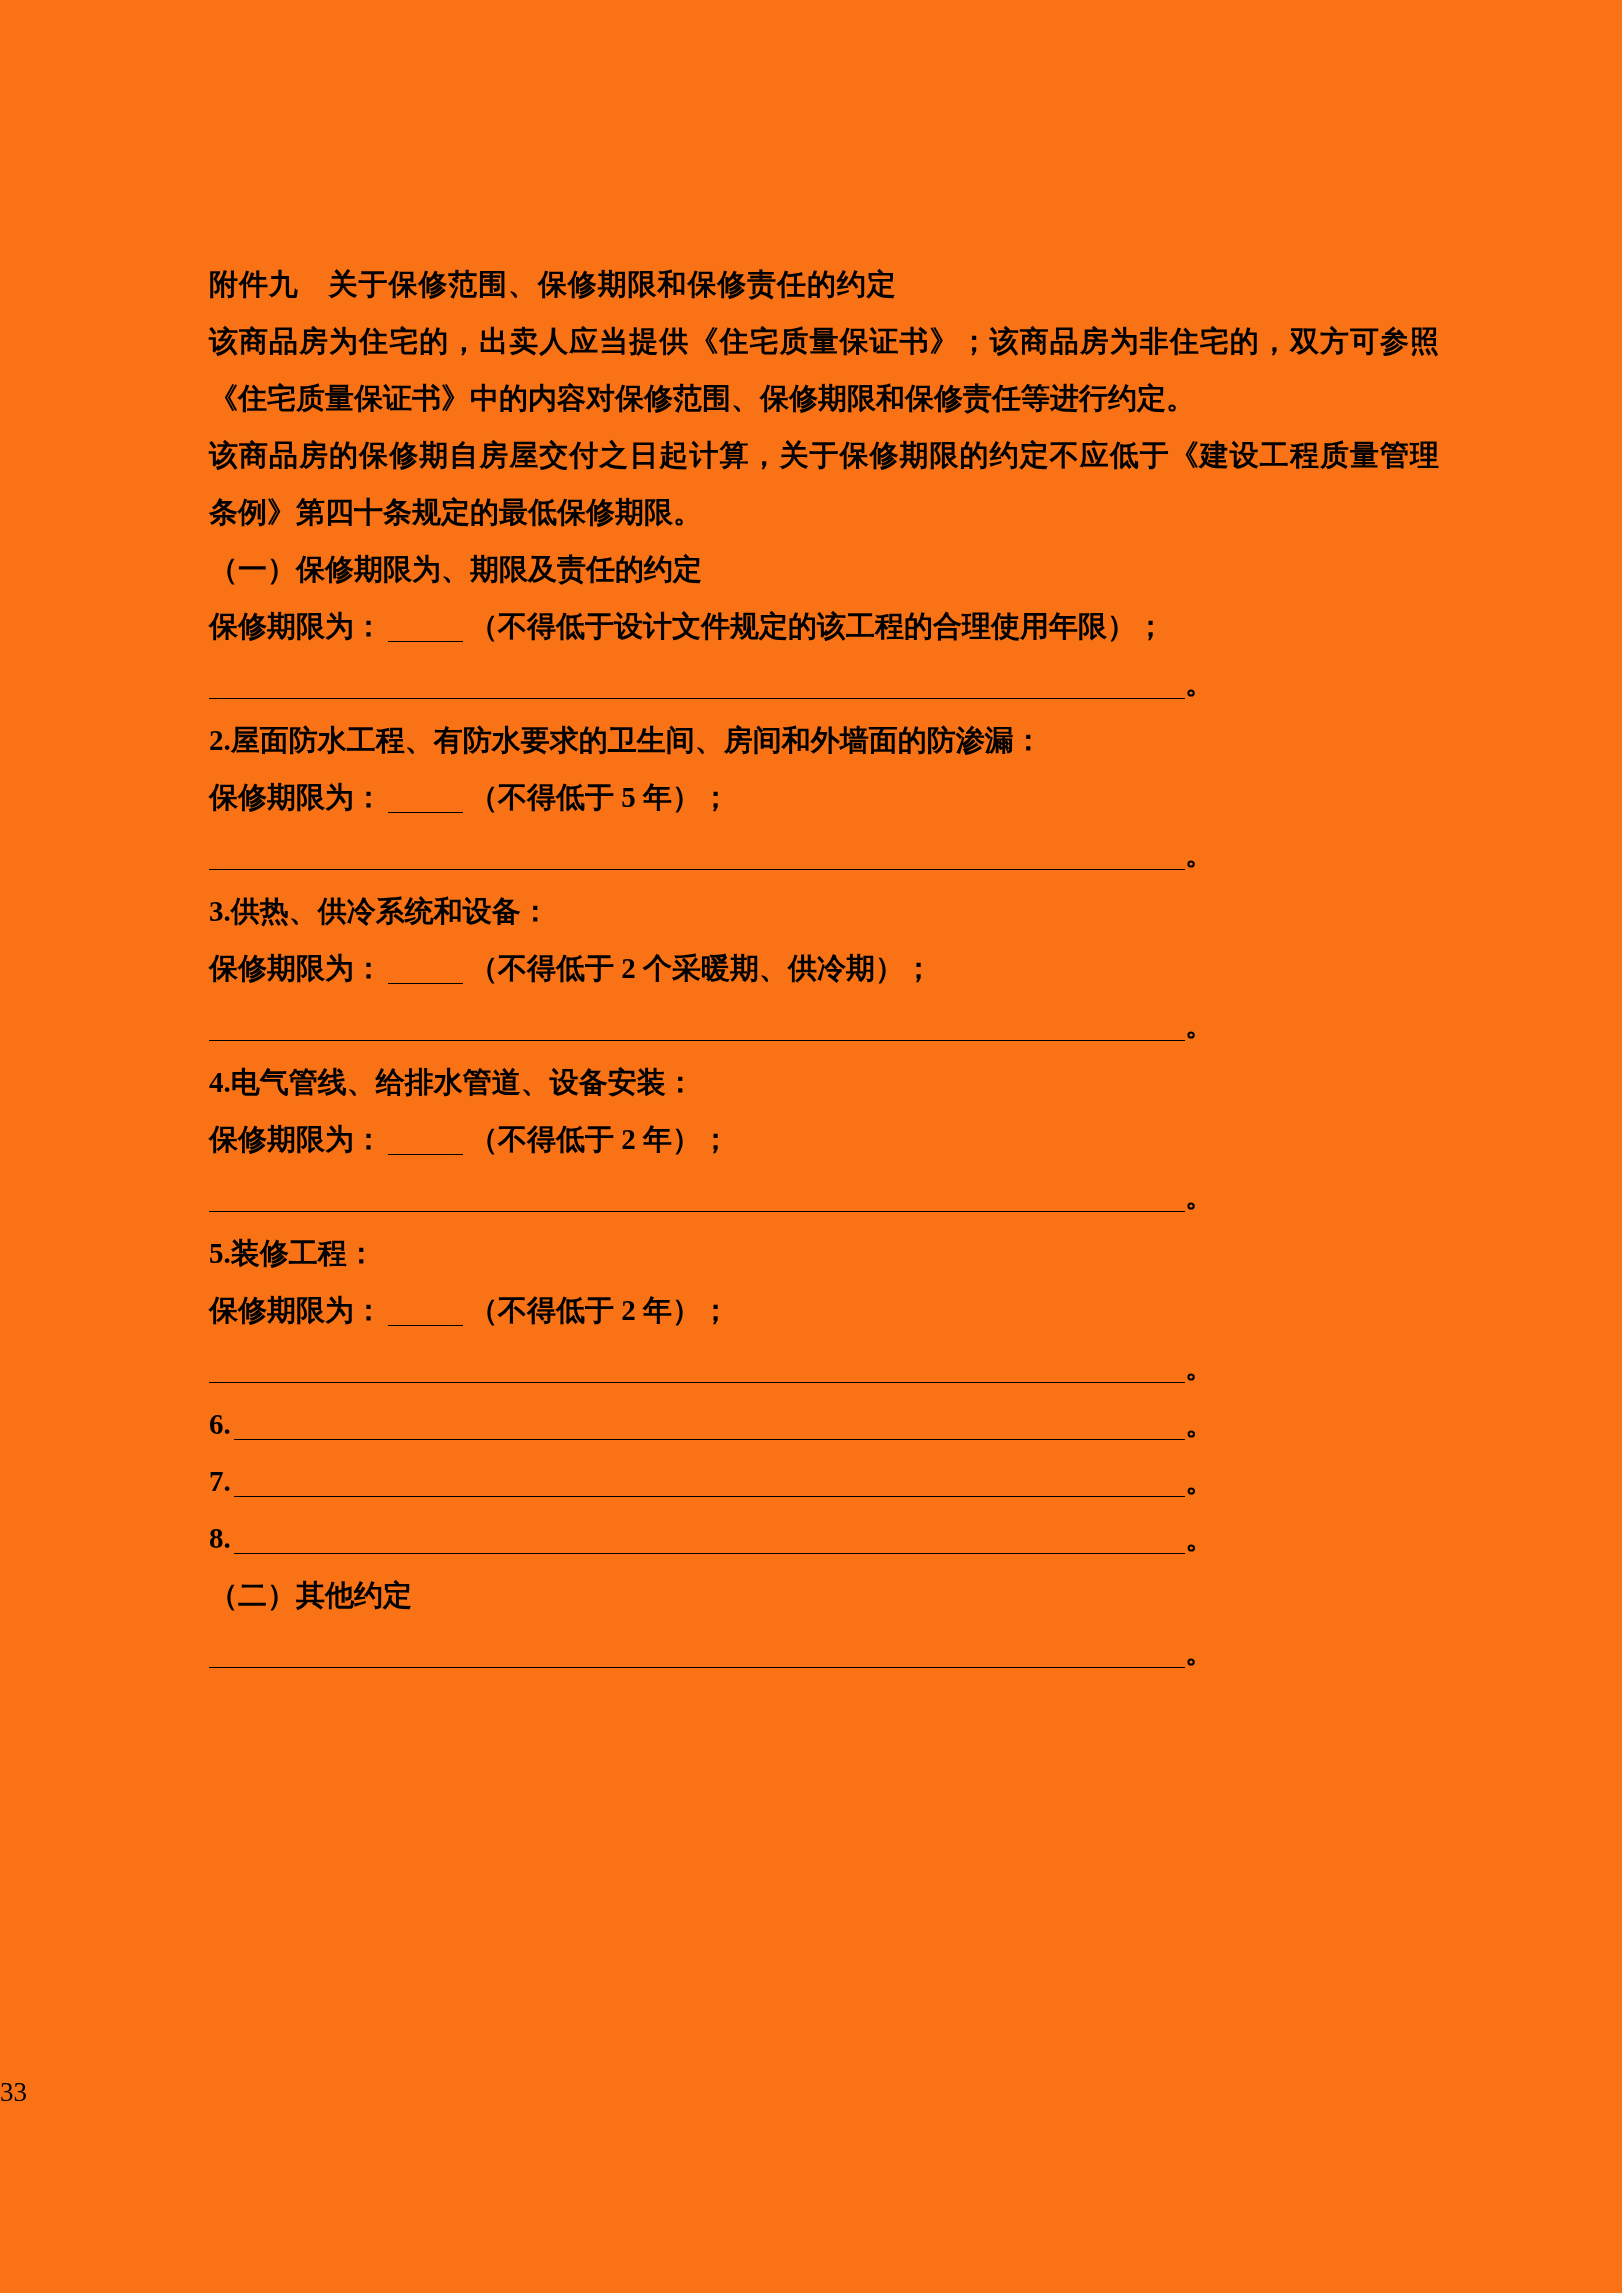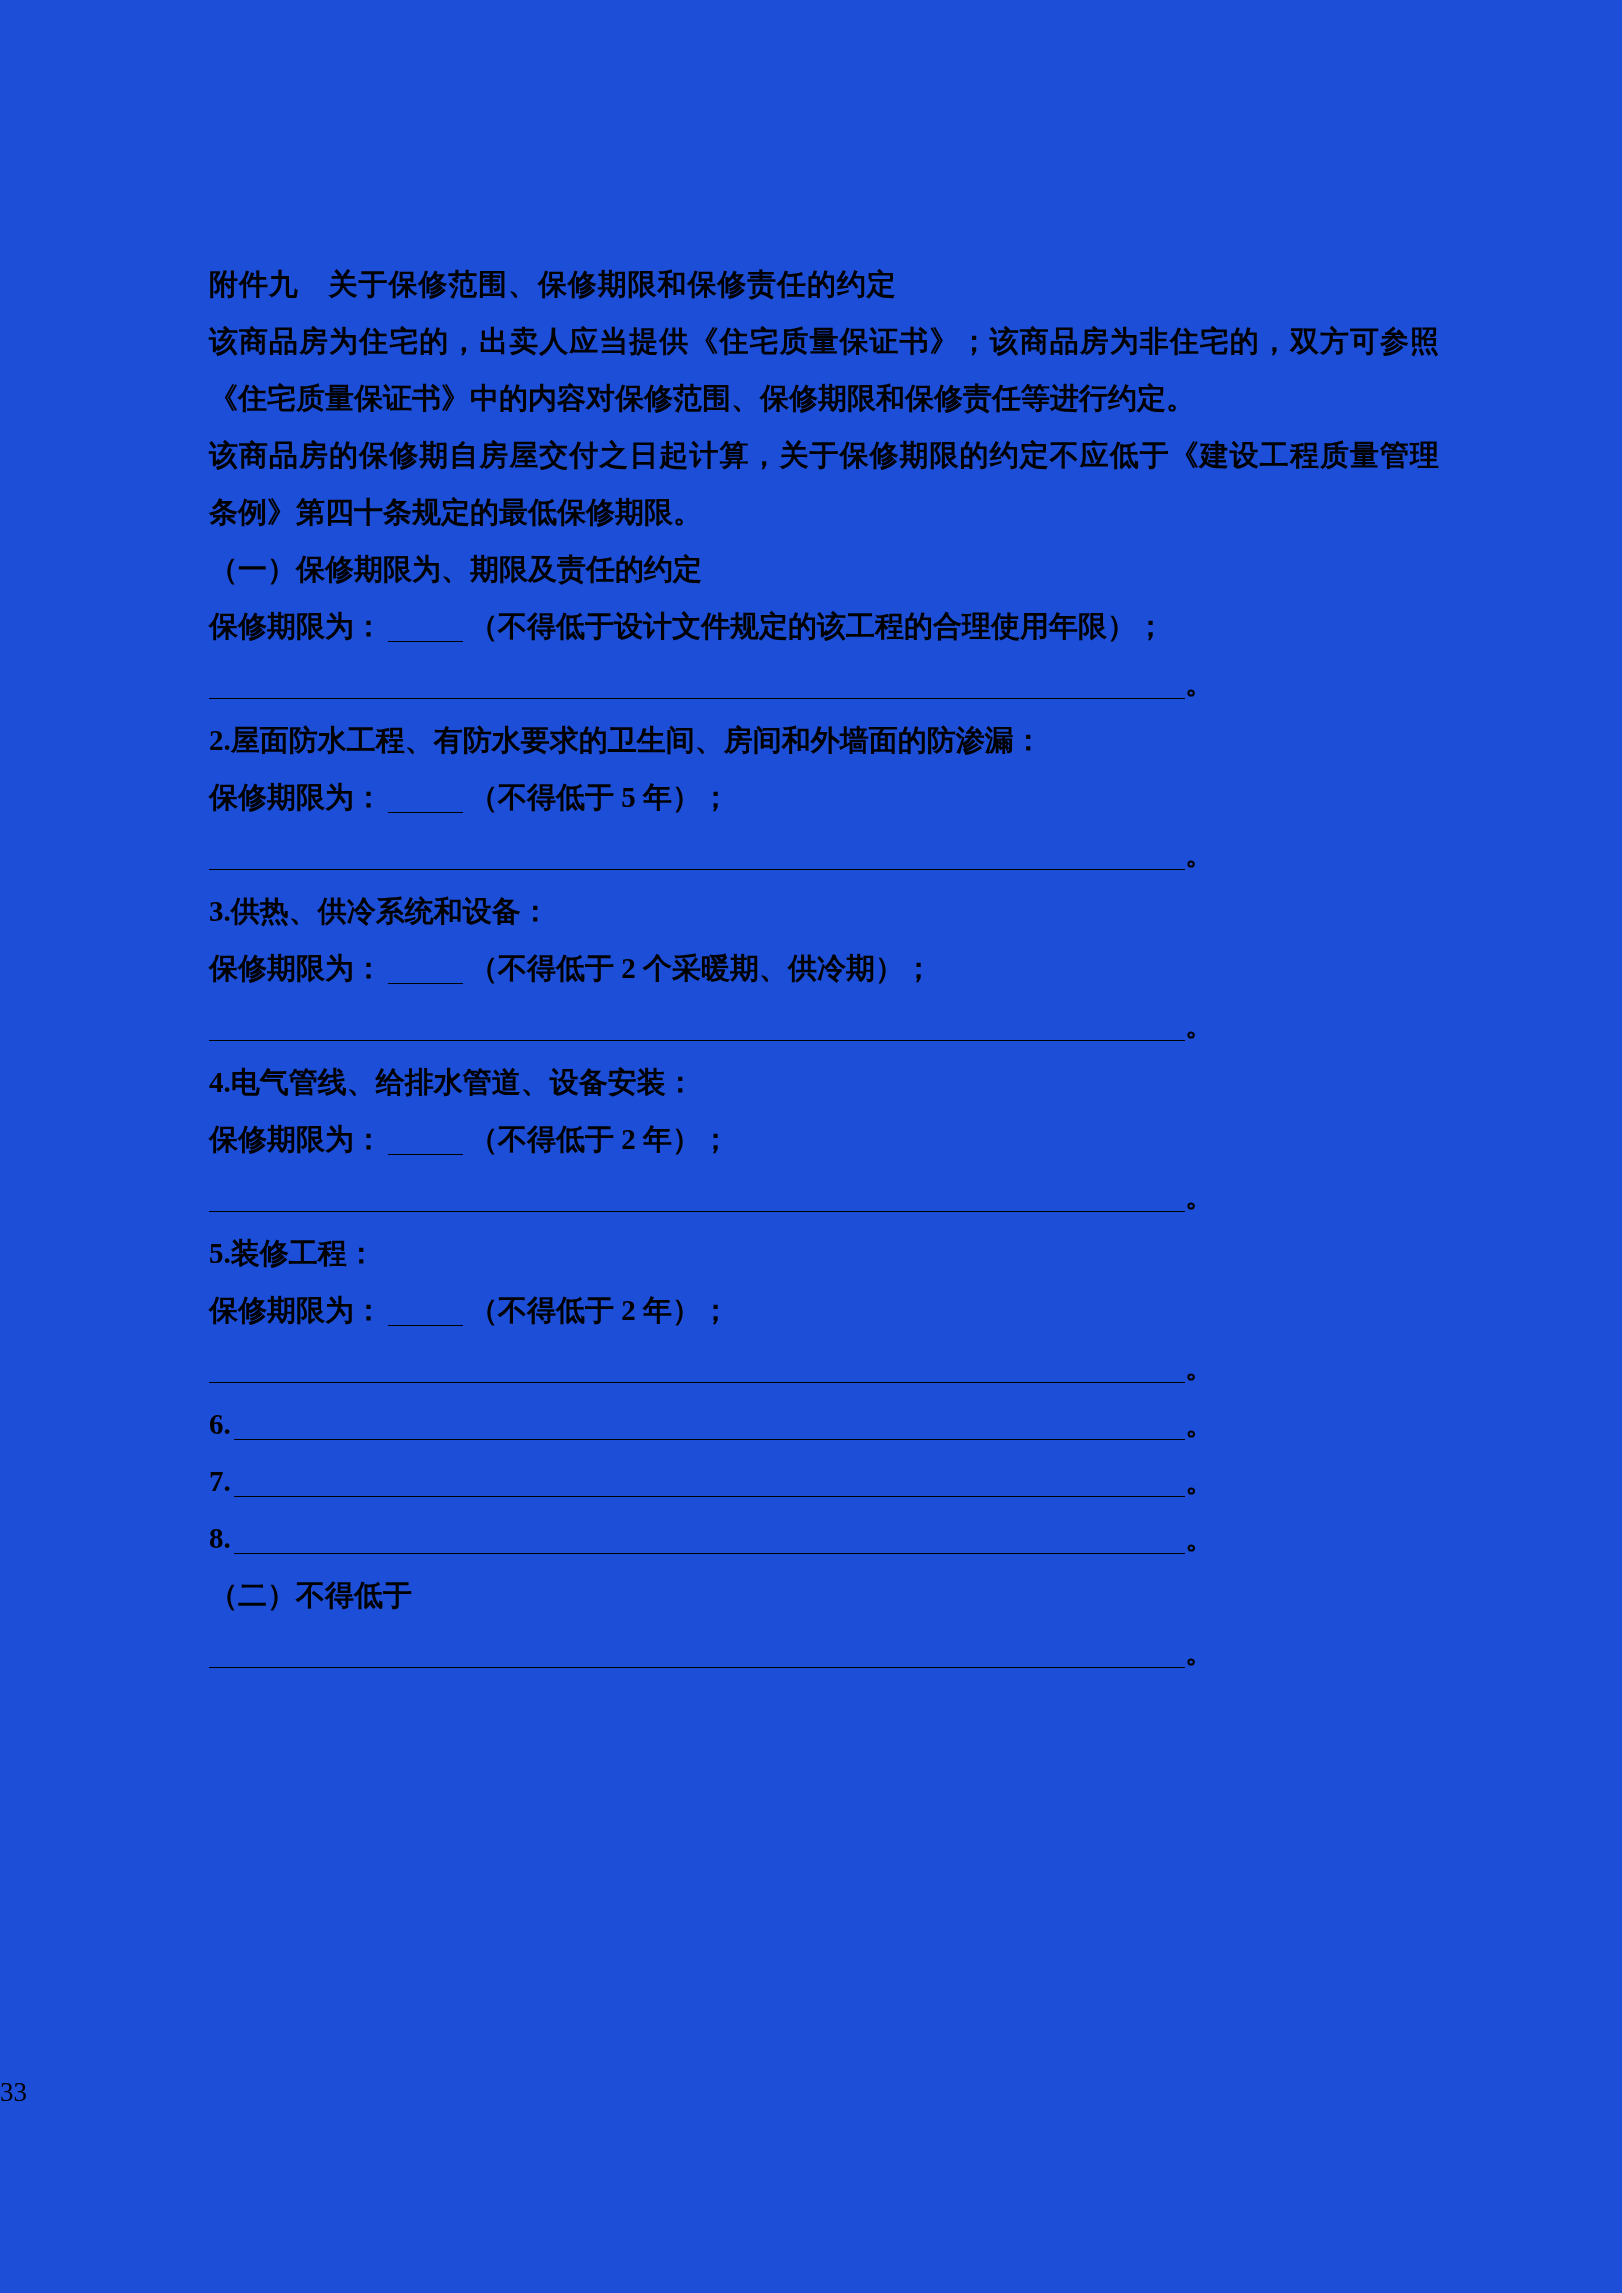--- a/index.html
+++ b/index.html
@@ -4,21 +4,21 @@
 <style>
   html, body {
     margin: 0;
     padding: 0;
     background: #ffffff;
   }
   .page {
     position: relative;
     width: 1623px;
     height: 2294px;
-    background: #1d4ed8;
+    background: #f97316;
     color: #000000;
     font-family: "Liberation Serif", "DejaVu Serif", serif;
     overflow: hidden;
   }
   .content {
     position: absolute;
     left: 209px;
     top: 256px;
     width: 1230px;
     font-size: 29px;
@@ -123,21 +123,21 @@
     <div class="line nowrap">
       <span>6.</span><span class="blank blank-num"></span><span>。</span>
     </div>
     <div class="line nowrap">
       <span>7.</span><span class="blank blank-num"></span><span>。</span>
     </div>
     <div class="line nowrap">
       <span>8.</span><span class="blank blank-num"></span><span>。</span>
     </div>
 
-    <div class="line nowrap">（二）不得低于</div>
+    <div class="line nowrap">（二）其他约定</div>
     <div class="line nowrap">
       <span class="blank blank-long"></span><span>。</span>
     </div>
 
   </div>
 
   <div class="pagenum">33</div>
 </div>
 
 

